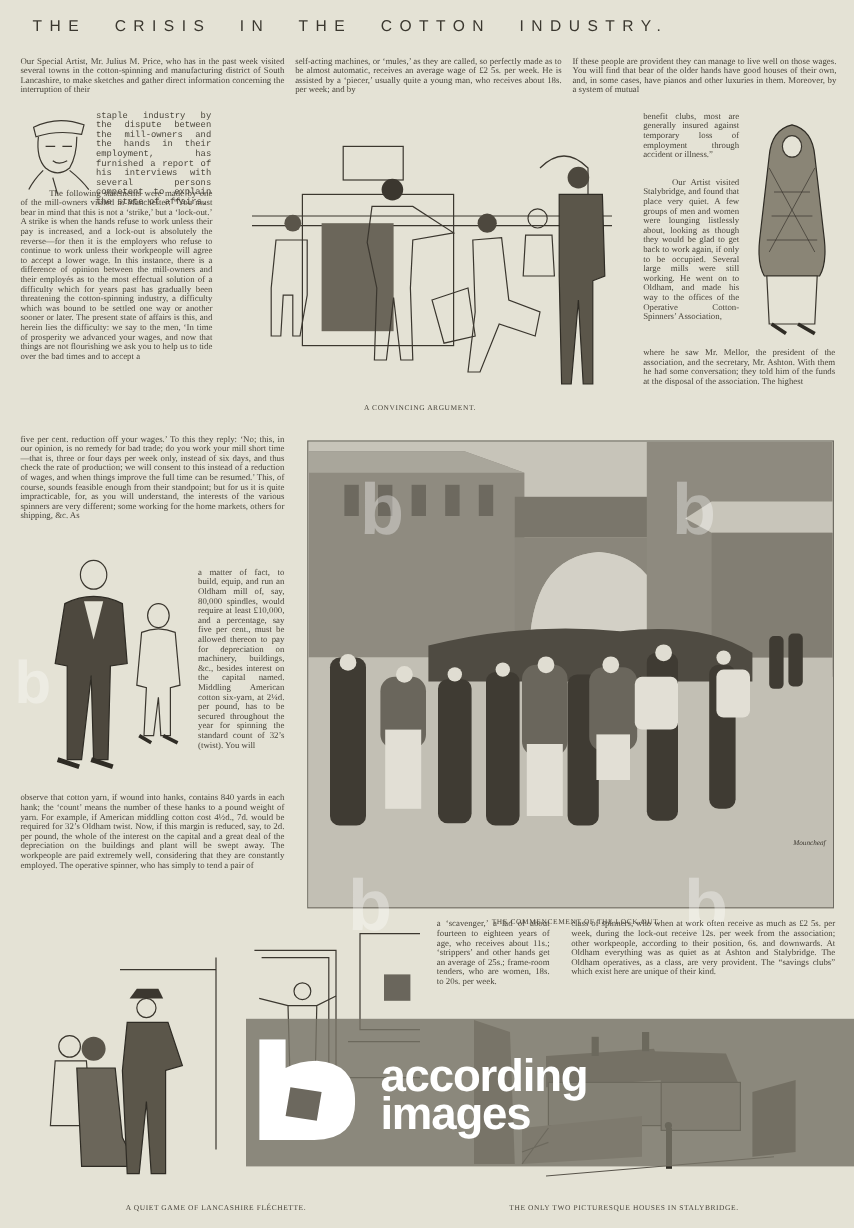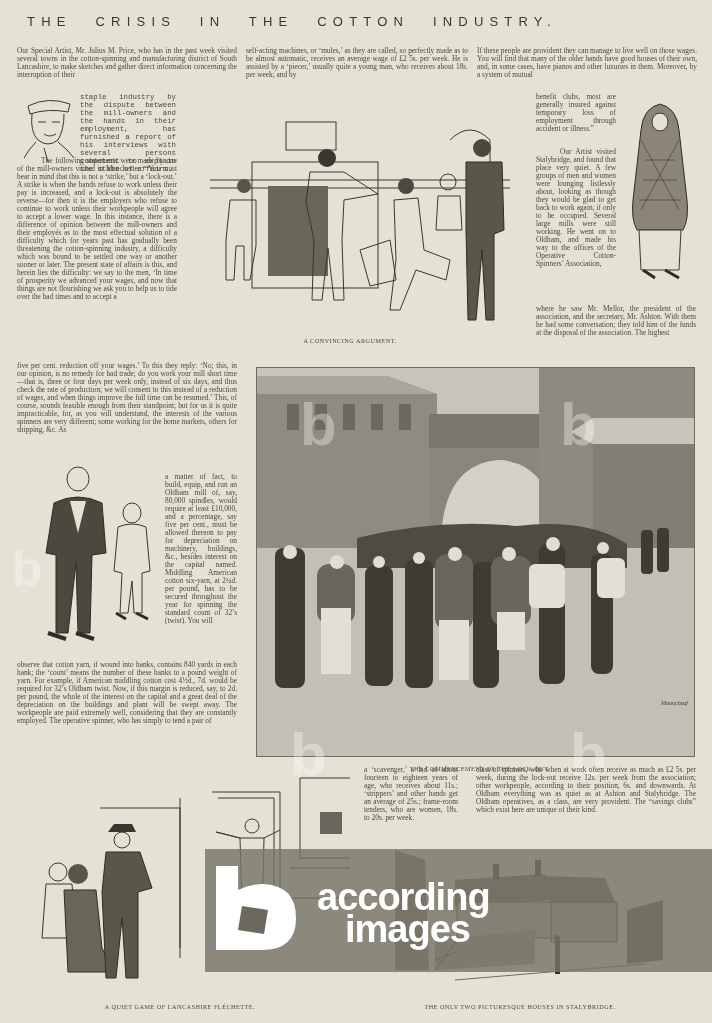--- a/index.html
+++ b/index.html
@@ -97,35 +97,35 @@
 
     <circle cx="238" cy="72" r="8" class="sketch"></circle>
     <path class="sketch" d="M228 86 L250 86 L252 120 L226 120 Z"></path>
 
     <circle cx="272" cy="38" r="9" fill="#4d483e"></circle>
     <path d="M256 52 L292 52 L294 120 L284 124 L284 210 L276 210 L272 140 L266 210 L258 210 L256 120 Z" fill="#5b564a" stroke="#2f2c25"></path>
   </svg>
 </div>
 <div class="abs caption" style="left:260px; top:337px; width:180px;">A CONVINCING ARGUMENT.</div>
 
-<div class="abs txt" style="left:477px; top:47px; width:220px;">If these people are provident they can manage to live well on those wages. You will find that many of the older hands have good houses of their own, and, in some cases, have pianos and other luxuries in them. Moreover, by a system of mutual</div>
+<div class="abs txt" style="left:477px; top:47px; width:220px;">If these people are provident they can manage to live well on those wages. You will find that bear of the older hands have good houses of their own, and, in some cases, have pianos and other luxuries in them. Moreover, by a system of mutual</div>
 <div class="abs txt" style="left:536px; top:93px; width:80px; text-align:justify;">benefit clubs, most are generally insured against temporary loss of employment through accident or illness.”</div>
 <div class="abs txt indent" style="left:536px; top:148px; width:80px;">Our Artist visited Stalybridge, and found that place very quiet. A few groups of men and women were lounging listlessly about, looking as though they would be glad to get back to work again, if only to be occupied. Several large mills were still working. He went on to Oldham, and made his way to the offices of the Operative Cotton-Spinners’ Association,</div>
 
 <div class="abs" style="left:625px; top:100px; width:70px; height:190px;">
   <svg width="70" height="190" viewBox="0 0 70 190">
     <path d="M35 4 Q18 8 16 30 L8 100 Q6 120 12 130 L58 130 Q64 120 62 100 L54 30 Q52 8 35 4 Z" fill="#8a8576" stroke="#2f2c25"></path>
     <path d="M16 40 L54 110 M54 40 L16 110 M20 60 L50 60 M18 80 L52 80 M14 100 L56 100" stroke="#3b372f" stroke-width="0.6"></path>
     <ellipse cx="35" cy="22" rx="8" ry="9" fill="#e4e2d5" stroke="#3b372f"></ellipse>
     <path d="M14 130 L56 130 L54 170 L16 170 Z" fill="#e4e2d5" stroke="#3b372f"></path>
     <path d="M18 170 L30 178 M40 170 L54 178" stroke="#2f2c25" stroke-width="3"></path>
   </svg>
 </div>
 
-<div class="abs txt" style="left:536px; top:305px; width:160px;font-family:Liberation Serif, serif;">where he saw Mr. Mellor, the president of the association, and the secretary, Mr. Ashton. With them he had some conversation; they told him of the funds at the disposal of the association. The highest</div>
+<div class="abs txt" style="left:536px; top:290px; width:160px;font-family:Liberation Serif, serif;">where he saw Mr. Mellor, the president of the association, and the secretary, Mr. Ashton. With them he had some conversation; they told him of the funds at the disposal of the association. The highest</div>
 
 <div class="abs engrave" style="left:256px; top:367px; width:437px; height:388px; overflow:hidden;">
   <svg width="437" height="388" viewBox="0 0 437 388">
     <rect x="0" y="0" width="437" height="388" fill="#c7c4b9"></rect>
 
     <path d="M0 8 L130 8 L180 26 L180 180 L0 180 Z" fill="#8f8b80"></path>
     <path d="M0 8 L130 8 L180 26 L0 26 Z" fill="#a9a69b"></path>
     <g fill="#6d695f">
       <rect x="30" y="36" width="12" height="26"></rect>
         <rect x="58" y="36" width="12" height="26"></rect>
@@ -234,13 +234,13 @@
 <div class="abs caption" style="left:400px; top:1003px; width:240px;">THE ONLY TWO PICTURESQUE HOUSES IN STALYBRIDGE.</div>
 
 <div class="abs wm-band"></div>
 <div class="abs" style="left:216px; top:866px; width:80px; height:84px;">
   <svg width="80" height="84" viewBox="0 0 80 84">
     <path d="M0 0 L22 0 L22 24 Q34 18 48 18 Q80 20 80 52 Q80 84 46 84 L0 84 Z" fill="#ffffff"></path>
     <path d="M26 40 L52 44 L48 68 L22 64 Z" fill="#6c685e"></path>
   </svg>
 </div>
 <div class="abs wm-text" style="left:317px; top:880px;">according</div>
-<div class="abs wm-text" style="left:317px; top:912px;margin-left:28px;">images</div>
+<div class="abs wm-text" style="left:317px; top:912px;">images</div>
 
 </body></html>

